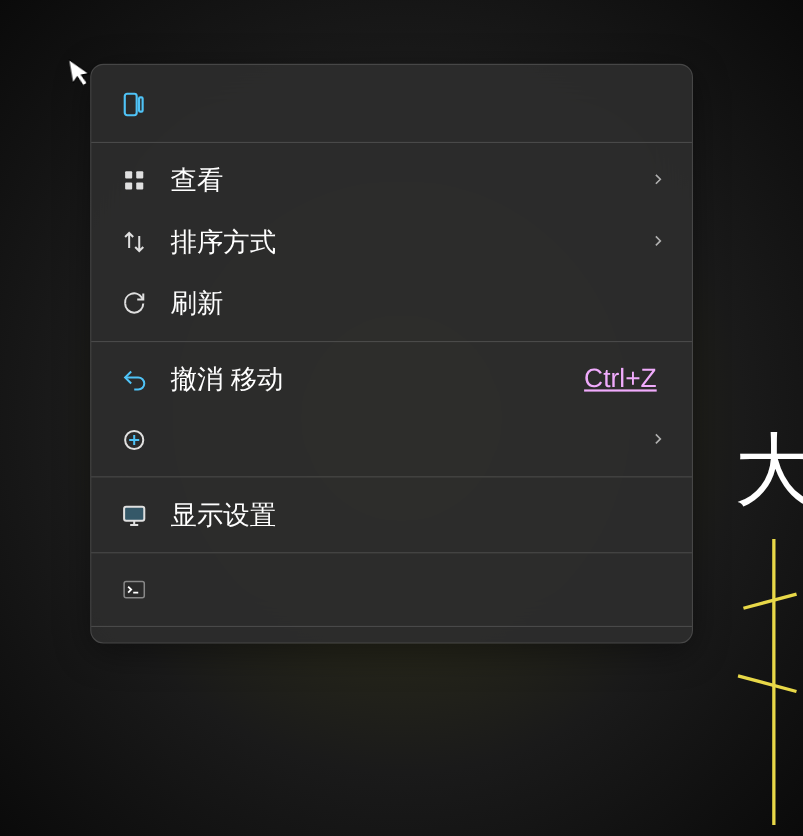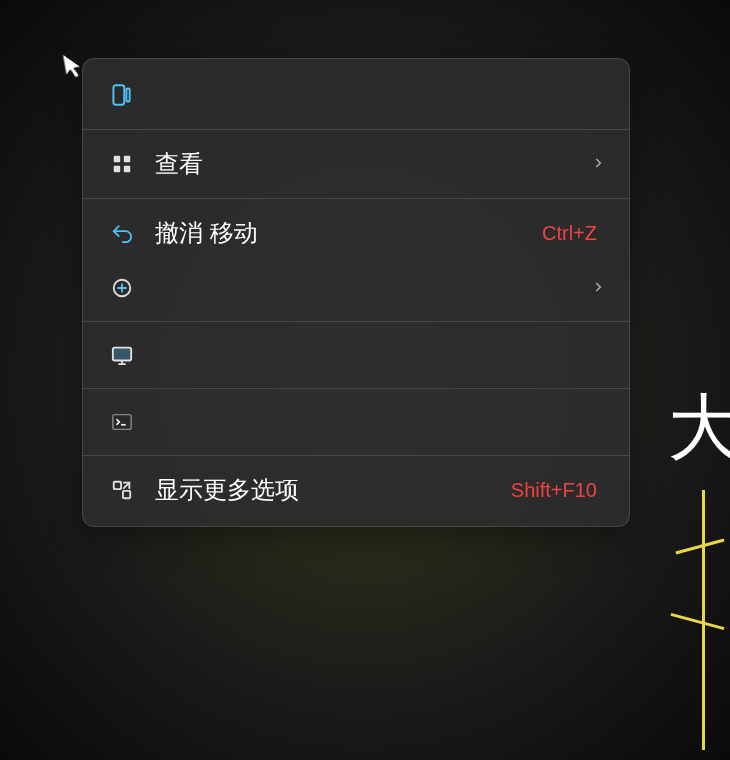--- a/index.html
+++ b/index.html
@@ -69,23 +69,24 @@
       margin-right: 18px;
       flex-shrink: 0;
     }
     .menu-label {
       color: #ffffff;
       font-size: 24px;
       font-weight: 400;
       flex-grow: 1;
     }
     .menu-shortcut {
-      color: #ef4444;
-      font-size: 20px;
+      color: #f0abfc;
+      font-size: 24px;
       margin-right: 8px;
+      text-decoration: underline;
     }
     .chevron {
       color: #b0b0b0;
       font-size: 18px;
       margin-left: auto;
     }
     .bg-text {
       position: absolute;
       right: -10px;
       color: #ffffff;
@@ -160,21 +161,45 @@
       </svg>
     </div>
     <span class="menu-label">查看</span>
     <span class="chevron">
       <svg width="14" height="14" viewBox="0 0 24 24" fill="none" stroke="#b0b0b0" stroke-width="2.5">
         <path d="M 9 5 L 16 12 L 9 19"></path>
       </svg>
     </span>
   </div>
 
-
+  <div class="menu-item">
+    <div class="menu-icon">
+      <svg width="22" height="22" viewBox="0 0 24 24" fill="none" stroke="#e0e0e0" stroke-width="2">
+        <path d="M 7 3 L 7 18 M 3 7 L 7 3 L 11 7"></path>
+        <path d="M 17 21 L 17 6 M 13 17 L 17 21 L 21 17"></path>
+      </svg>
+    </div>
+    <span class="menu-label">排序方式</span>
+    <span class="chevron">
+      <svg width="14" height="14" viewBox="0 0 24 24" fill="none" stroke="#b0b0b0" stroke-width="2.5">
+        <path d="M 9 5 L 16 12 L 9 19"></path>
+      </svg>
+    </span>
+  </div>
+
+  <div class="menu-item">
+    <div class="menu-icon">
+      <svg width="22" height="22" viewBox="0 0 24 24" fill="none" stroke="#e0e0e0" stroke-width="2">
+        <path d="M 21 2 L 21 8 L 15 8"></path>
+        <path d="M 3 12 A 9 9 0 0 1 19.5 6 L 21 8"></path>
+        <path d="M 21 12 A 9 9 0 0 1 3 12"></path>
+      </svg>
+    </div>
+    <span class="menu-label">刷新</span>
+  </div>
 
   <div class="divider"></div>
 
   <div class="menu-item">
     <div class="menu-icon">
       <svg width="22" height="22" viewBox="0 0 24 24" fill="none" stroke="#4fc3f7" stroke-width="2">
         <path d="M 9 4 L 3 10 L 9 16"></path>
         <path d="M 3 10 L 16 10 A 6 6 0 0 1 16 22 L 12 22"></path>
       </svg>
     </div>
@@ -198,43 +223,32 @@
 
   <div class="divider"></div>
 
   <div class="menu-item">
     <div class="menu-icon">
       <svg width="22" height="22" viewBox="0 0 24 24" fill="none" stroke="#e0e0e0" stroke-width="2">
         <rect x="2" y="4" width="20" height="14" rx="2" fill="#4fc3f7" fill-opacity="0.3"></rect>
         <path d="M 8 22 L 16 22 M 12 18 L 12 22"></path>
       </svg>
     </div>
+    <span class="menu-label">显示设置</span>
   </div>
 
 
   <div class="divider"></div>
 
   <div class="menu-item">
     <div class="menu-icon">
       <svg width="22" height="22" viewBox="0 0 24 24" fill="none">
         <rect x="2" y="4" width="20" height="16" rx="2" fill="#2a2a2a" stroke="#888" stroke-width="1.5"></rect>
         <path d="M 6 9 L 9 12 L 6 15" stroke="#fff" stroke-width="1.8"></path>
         <path d="M 11 15 L 16 15" stroke="#fff" stroke-width="1.8"></path>
       </svg>
     </div>
   </div>
 
   <div class="divider"></div>
 
-  <div class="menu-item">
-    <div class="menu-icon">
-      <svg width="22" height="22" viewBox="0 0 24 24" fill="none" stroke="#e0e0e0" stroke-width="2">
-        <rect x="3" y="3" width="8" height="8" rx="1"></rect>
-        <rect x="13" y="13" width="8" height="8" rx="1"></rect>
-        <path d="M 14 4 L 20 4 L 20 10" stroke-linecap="round"></path>
-        <path d="M 20 4 L 14 10" stroke-linecap="round"></path>
-      </svg>
-    </div>
-    <span class="menu-label">显示更多选项</span>
-    <span class="menu-shortcut">Shift+F10</span>
-  </div>
 
 </div>
 
 </body></html>

